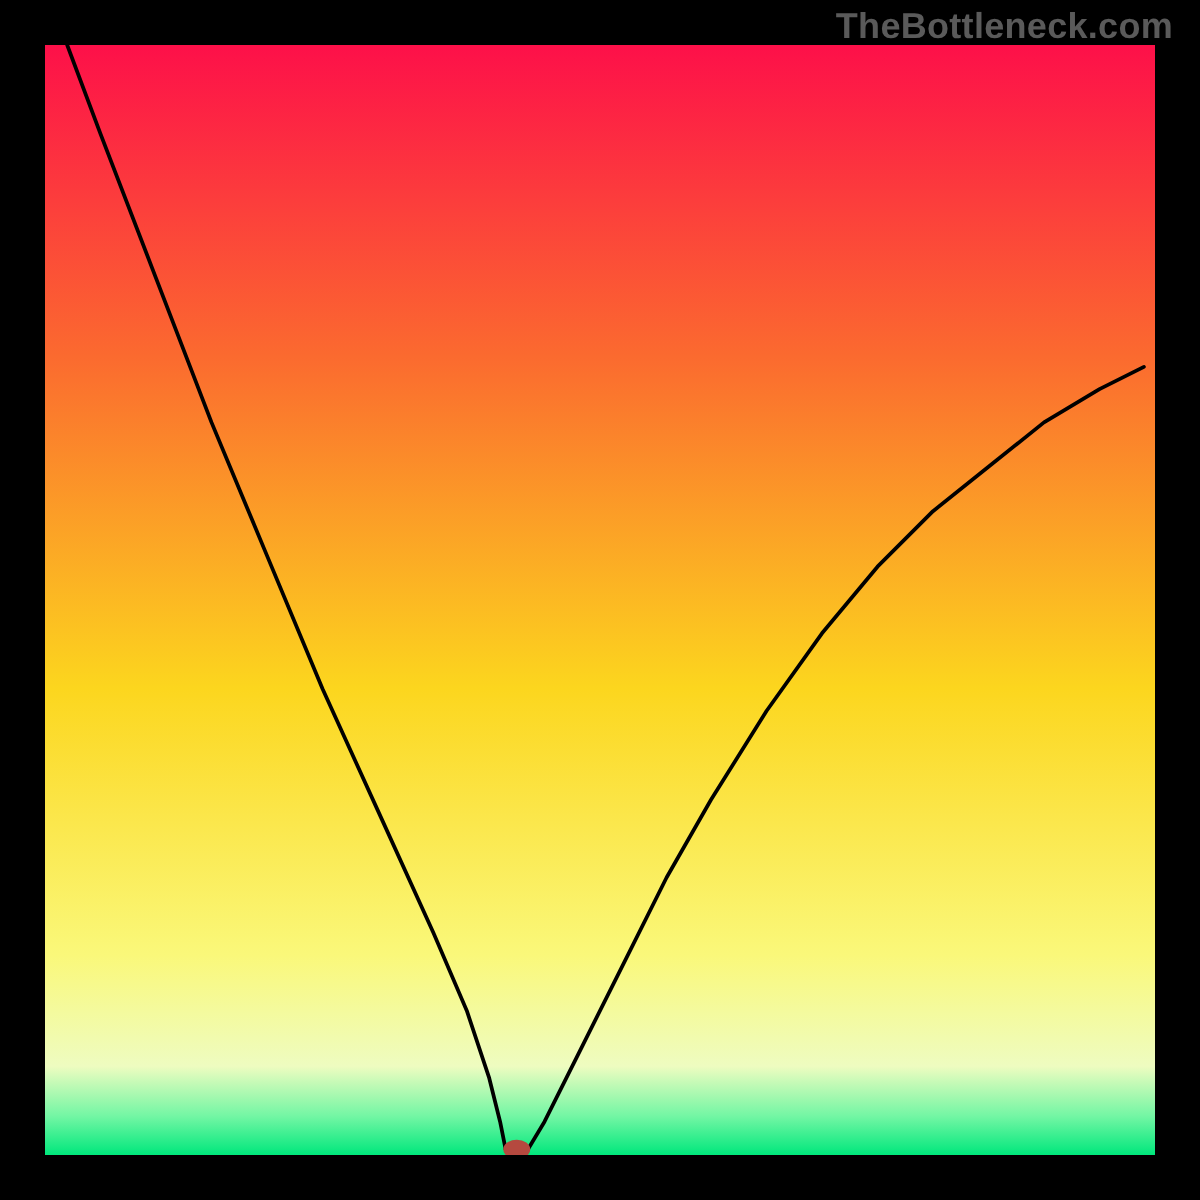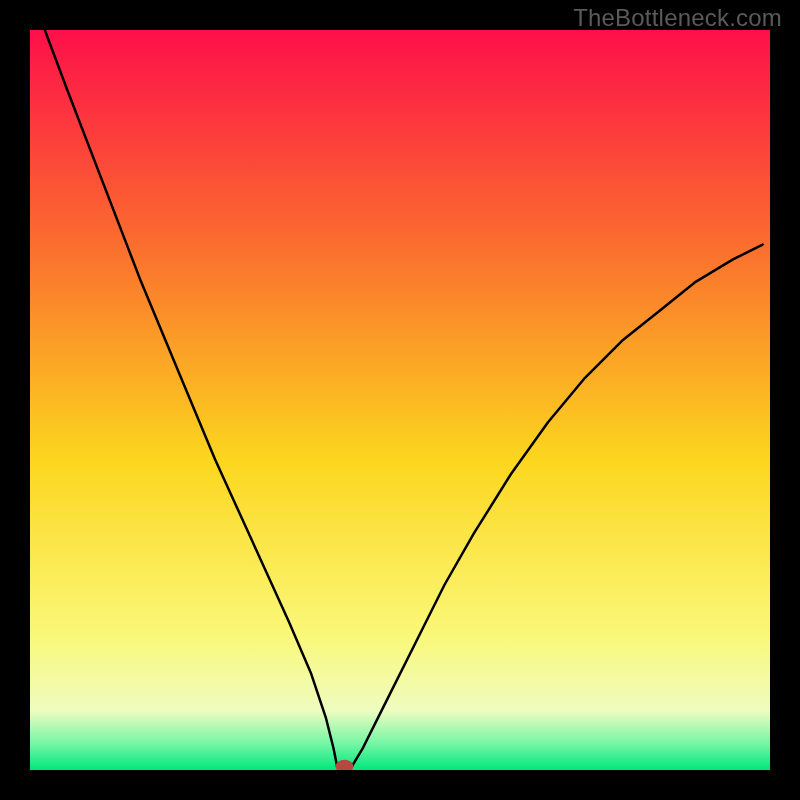--- a/index.html
+++ b/index.html
@@ -16,21 +16,21 @@
     width: 800px;
     height: 800px;
     background: #000;
   }
   .watermark {
     position: absolute;
     top: 4px;
     right: 18px;
     color: #5a5a5a;
     font-size: 24px;
-    font-weight: 400;
+    font-weight: 700;
     letter-spacing: 0.2px;
     z-index: 6;
   }
   .plot-area {
     position: absolute;
     left: 30px;
     top: 30px;
     width: 740px;
     height: 740px;
     overflow: hidden;

